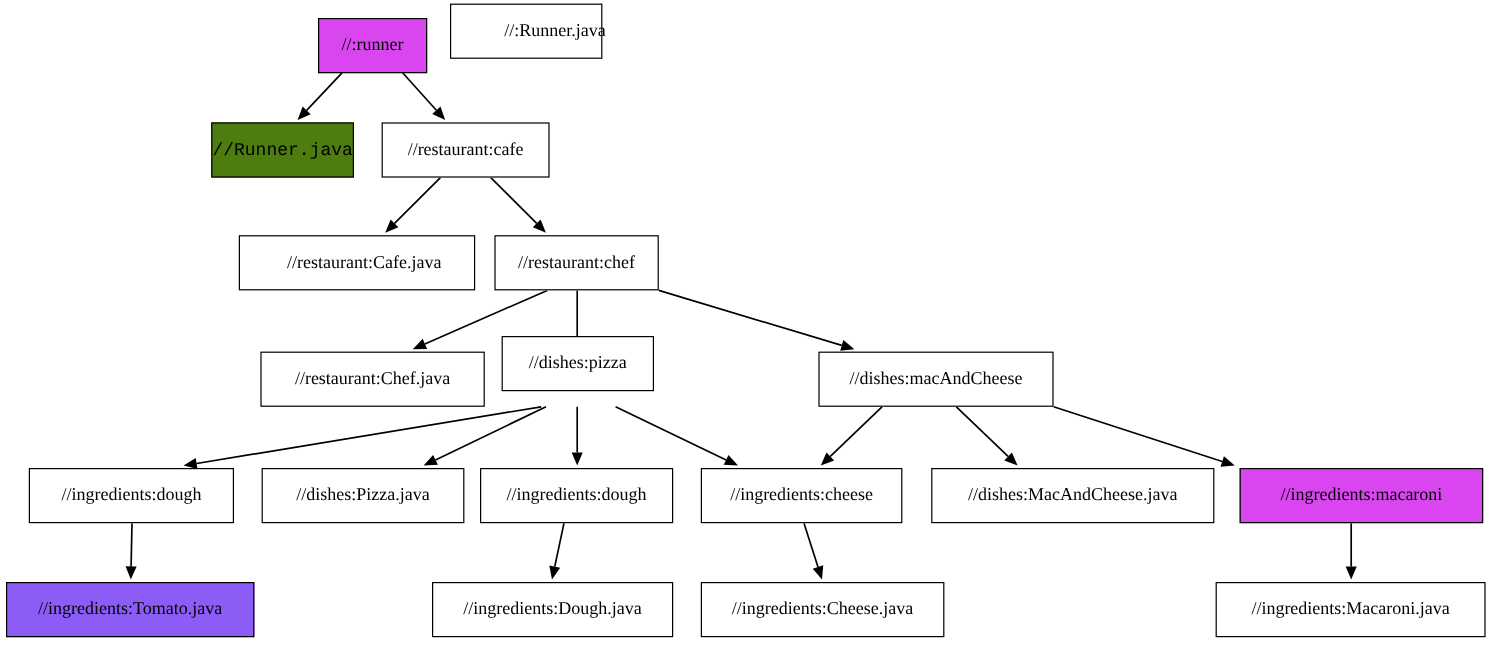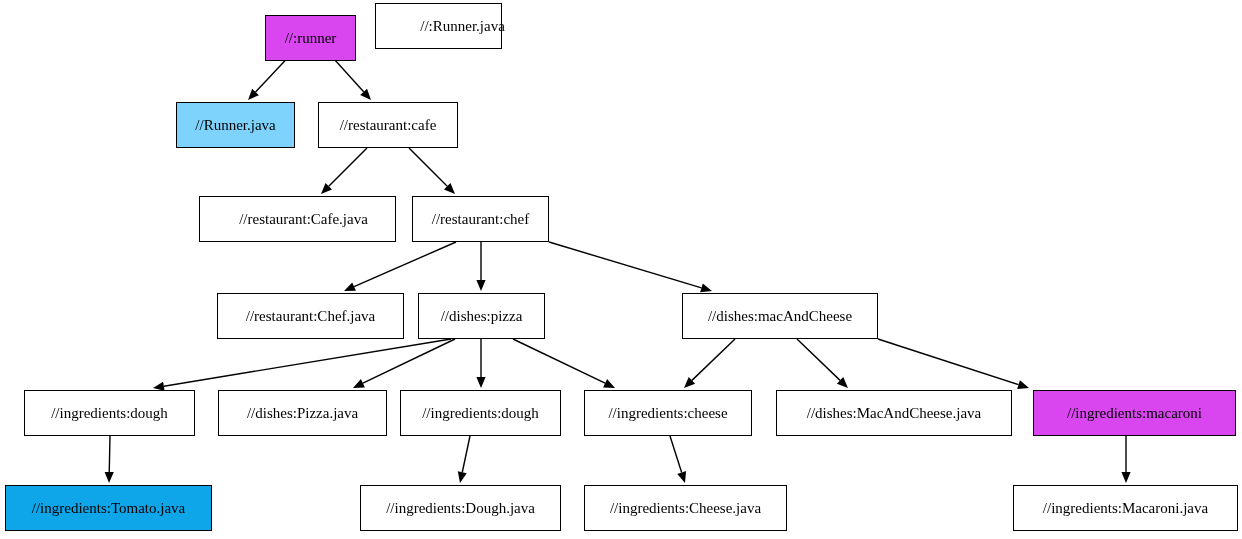--- a/index.html
+++ b/index.html
@@ -122,36 +122,36 @@
         <polygon points="1126,483 1121.4,472 1130.6,472" fill="#000000"></polygon>
       </g>
     </svg>
   <div id="node-layer">
       <div class="graph-node" style="left: 265px; top: 3px; width: 91px; height: 46px; border-color: rgb(0, 0, 0); background: #d946ef; margin-top: 12px;">
         <span class="node-label">//:runner</span>
       </div>
       <div class="graph-node" style="left: 375px; top: 3px; width: 127px; height: 46px; border-color: rgb(0, 0, 0); background: rgb(255, 255, 255); padding-left: 48px;">
         <span class="node-label">//:Runner.java</span>
       </div>
-      <div class="graph-node" style="left: 176px; top: 102px; width: 119px; height: 46px; border-color: rgb(0, 0, 0); background: #7dd3fc;">
+      <div class="graph-node" style="left: 176px; top: 102px; width: 119px; height: 46px; border-color: rgb(0, 0, 0); background: #4d7c0f; font-family: Liberation Mono, monospace;">
         <span class="node-label">//Runner.java</span>
       </div>
       <div class="graph-node" style="left: 318px; top: 102px; width: 140px; height: 46px; border-color: rgb(0, 0, 0); background: rgb(255, 255, 255);">
         <span class="node-label">//restaurant:cafe</span>
       </div>
       <div class="graph-node" style="left: 199px; top: 196px; width: 197px; height: 46px; border-color: rgb(0, 0, 0); background: rgb(255, 255, 255); padding-left: 12px;">
         <span class="node-label">//restaurant:Cafe.java</span>
       </div>
       <div class="graph-node" style="left: 412px; top: 196px; width: 137px; height: 46px; border-color: rgb(0, 0, 0); background: rgb(255, 255, 255);">
         <span class="node-label">//restaurant:chef</span>
       </div>
       <div class="graph-node" style="left: 217px; top: 293px; width: 187px; height: 46px; border-color: rgb(0, 0, 0); background: rgb(255, 255, 255);">
         <span class="node-label">//restaurant:Chef.java</span>
       </div>
-      <div class="graph-node" style="left: 418px; top: 293px; width: 127px; height: 46px; border-color: rgb(0, 0, 0); background: rgb(255, 255, 255);">
+      <div class="graph-node" style="left: 418px; top: 280px; width: 127px; height: 46px; border-color: rgb(0, 0, 0); background: rgb(255, 255, 255);">
         <span class="node-label">//dishes:pizza</span>
       </div>
       <div class="graph-node" style="left: 682px; top: 293px; width: 196px; height: 46px; border-color: rgb(0, 0, 0); background: rgb(255, 255, 255);">
         <span class="node-label">//dishes:macAndCheese</span>
       </div>
       <div class="graph-node" style="left: 24px; top: 390px; width: 171px; height: 46px; border-color: rgb(0, 0, 0); background: rgb(255, 255, 255);">
         <span class="node-label">//ingredients:dough</span>
       </div>
       <div class="graph-node" style="left: 218px; top: 390px; width: 169px; height: 46px; border-color: rgb(0, 0, 0); background: rgb(255, 255, 255);">
         <span class="node-label">//dishes:Pizza.java</span>
@@ -161,21 +161,21 @@
       </div>
       <div class="graph-node" style="left: 584px; top: 390px; width: 168px; height: 46px; border-color: rgb(0, 0, 0); background: rgb(255, 255, 255);">
         <span class="node-label">//ingredients:cheese</span>
       </div>
       <div class="graph-node" style="left: 776px; top: 390px; width: 236px; height: 46px; border-color: rgb(0, 0, 0); background: rgb(255, 255, 255); align-items: center;">
         <span class="node-label">//dishes:MacAndCheese.java</span>
       </div>
       <div class="graph-node" style="left: 1033px; top: 390px; width: 203px; height: 46px; border-color: rgb(0, 0, 0); background: #d946ef;">
         <span class="node-label">//ingredients:macaroni</span>
       </div>
-      <div class="graph-node" style="left: 5px; top: 485px; width: 207px; height: 46px; border-color: rgb(0, 0, 0); background: #0ea5e9;">
+      <div class="graph-node" style="left: 5px; top: 485px; width: 207px; height: 46px; border-color: rgb(0, 0, 0); background: #8b5cf6;">
         <span class="node-label">//ingredients:Tomato.java</span>
       </div>
       <div class="graph-node" style="left: 360px; top: 485px; width: 201px; height: 46px; border-color: rgb(0, 0, 0); background: rgb(255, 255, 255);">
         <span class="node-label">//ingredients:Dough.java</span>
       </div>
       <div class="graph-node" style="left: 584px; top: 485px; width: 203px; height: 46px; border-color: rgb(0, 0, 0); background: rgb(255, 255, 255);">
         <span class="node-label">//ingredients:Cheese.java</span>
       </div>
       <div class="graph-node" style="left: 1013px; top: 485px; width: 225px; height: 46px; border-color: rgb(0, 0, 0); background: rgb(255, 255, 255);">
         <span class="node-label">//ingredients:Macaroni.java</span>

